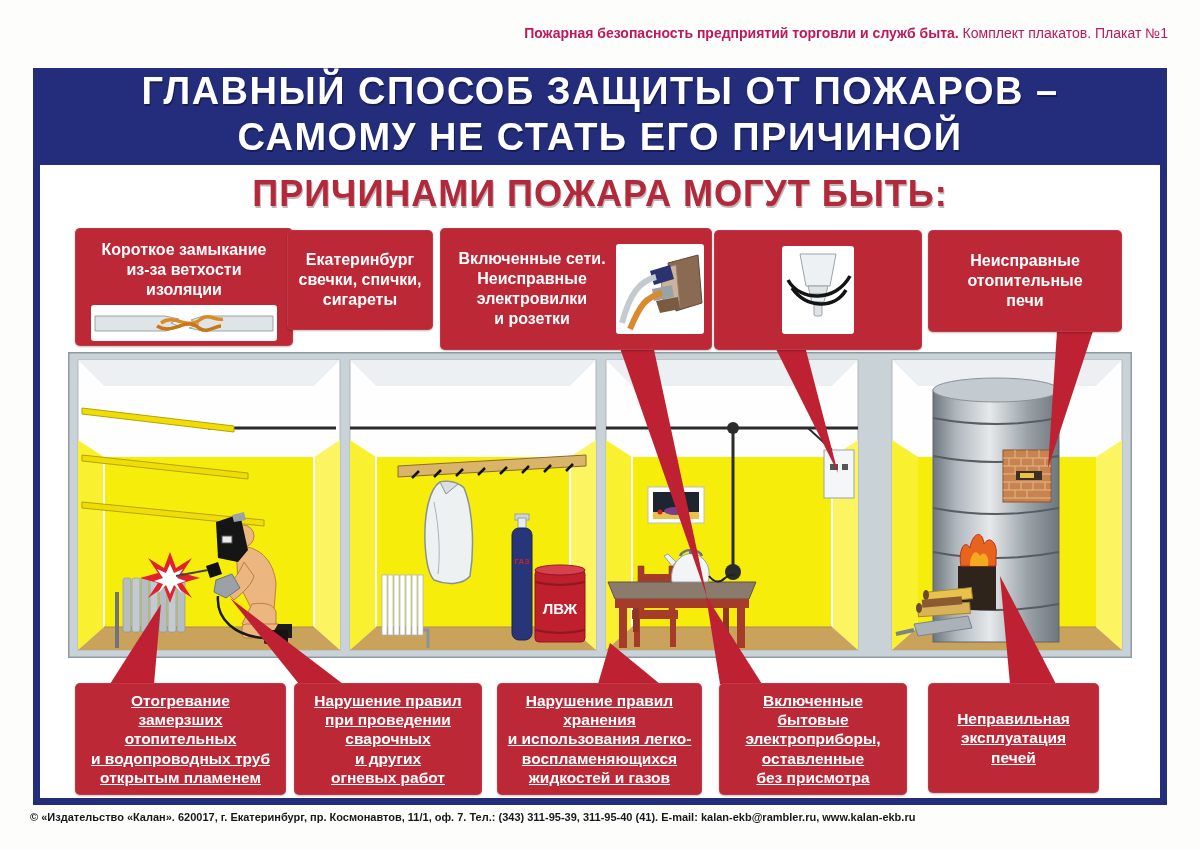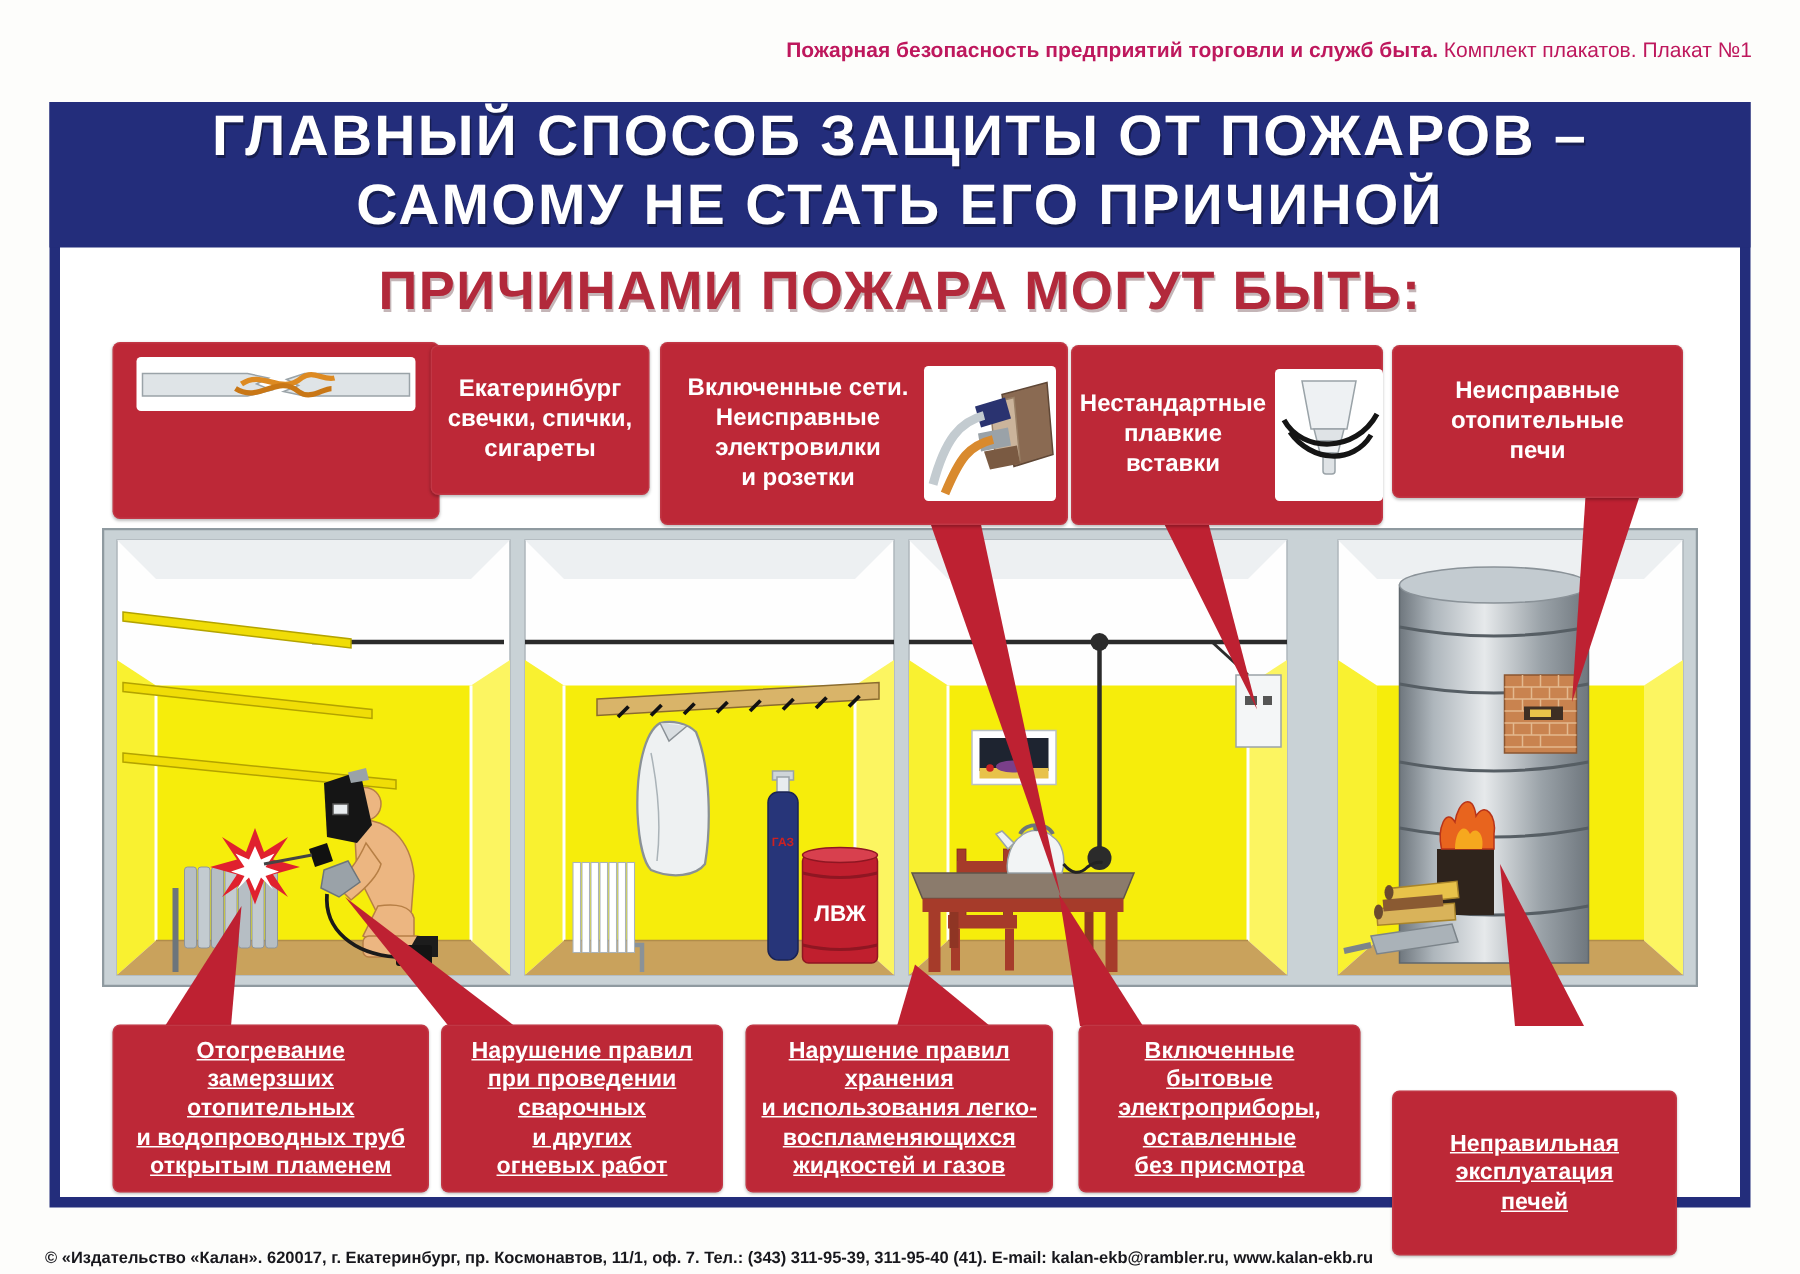--- a/index.html
+++ b/index.html
@@ -30,39 +30,42 @@
   .cause.small .txt{font-size:15.5px;text-decoration:underline;}
   .cause .imgpanel{background:#fff;border-radius:3px;flex:0 0 auto;display:flex;
                    align-items:center;justify-content:center;overflow:hidden;}
   .cause.col{flex-direction:column;justify-content:flex-start;padding:8px;}
   .cause.row{flex-direction:row;padding:8px;}
 
   .arrows{position:absolute;left:0;top:0;width:1200px;height:849px;z-index:20;pointer-events:none;}
   .scene{position:absolute;left:68px;top:352px;z-index:10;}
 
   .footer{position:absolute;left:30px;top:811px;width:1150px;font-size:11px;font-weight:bold;
-          color:#17171c;z-index:40;margin-top:22px;}
+          color:#17171c;z-index:40;}
 </style>
 </head>
 <body>
 
 <div class="pageheader">
   <span class="b">Пожарная безопасность предприятий торговли и служб быта.</span><span> Комплект плакатов. Плакат №1</span>
 </div>
 
 <div class="poster">
   <div class="banner">
     <div class="t pre">ГЛАВНЫЙ СПОСОБ ЗАЩИТЫ ОТ ПОЖАРОВ –
 САМОМУ НЕ СТАТЬ ЕГО ПРИЧИНОЙ</div>
   </div>
 </div>
 
 <div class="heading pre">ПРИЧИНАМИ ПОЖАРА МОГУТ БЫТЬ:</div>
 
 <div class="cause col" style="left:75px;top:228px;width:202px;height:102px;">
+  <div class="txt">Короткое замыкание
+из-за ветхости
+изоляции</div>
   <div class="imgpanel" style="width:186px;height:36px;margin-top:2px;">
     <svg width="186" height="36" viewBox="0 0 186 36">
       <polygon points="4,11 74,11 88,14 80,18 90,22 74,26 4,26" fill="#dfe4e7" stroke="#9aa3a8"></polygon>
       <polygon points="182,11 112,11 100,15 108,19 98,23 112,26 182,26" fill="#dfe4e7" stroke="#9aa3a8"></polygon>
       <path d="M70,18 C84,8 96,26 110,14 C118,8 124,16 132,14" stroke="#dd8a22" stroke-width="3.5" fill="none"></path>
       <path d="M66,21 C82,31 94,11 108,23 C116,29 124,21 130,21" stroke="#c97716" stroke-width="3.5" fill="none"></path>
     </svg>
   </div>
 </div>
 
@@ -84,23 +87,20 @@
       <polygon points="34,26 54,20 58,34 38,40" fill="#2a3370"></polygon>
       <polygon points="36,44 56,40 58,52 38,56" fill="#9aa2a8"></polygon>
       <polygon points="40,56 62,52 64,64 44,68" fill="#7a5a42"></polygon>
       <path d="M6,78 C14,48 24,36 40,32" stroke="#c3cbd0" stroke-width="6" fill="none"></path>
       <path d="M14,84 C24,60 30,52 46,48" stroke="#d98a2e" stroke-width="6" fill="none"></path>
     </svg>
   </div>
 </div>
 
 <div class="cause row" style="left:714px;top:230px;width:192px;height:104px;">
-  <div class="txt" style="flex:1;">Нестандартные
-плавкие
-вставки</div>
   <div class="imgpanel" style="width:72px;height:88px;">
     <svg width="72" height="88" viewBox="0 0 72 88">
       <polygon points="18,8 54,8 48,40 24,40" fill="#eef1f3" stroke="#9aa3a8"></polygon>
       <polygon points="26,40 46,40 44,48 28,48" fill="#dfe3e6" stroke="#9aa3a8"></polygon>
       <polygon points="28,48 44,48 42,56 30,56" fill="#eef1f3" stroke="#9aa3a8"></polygon>
       <rect x="32" y="56" width="8" height="14" rx="2" fill="#dfe3e6" stroke="#9aa3a8"></rect>
       <path d="M6,34 C18,56 54,56 68,30" stroke="#141414" stroke-width="3.5" fill="none"></path>
       <path d="M64,44 C52,64 24,62 10,42" stroke="#141414" stroke-width="3.5" fill="none"></path>
     </svg>
   </div>
@@ -133,21 +133,21 @@
 воспламеняющихся
 жидкостей и газов</div>
 </div>
 <div class="cause small" style="left:719px;top:683px;width:188px;height:112px;">
   <div class="txt">Включенные
 бытовые
 электроприборы,
 оставленные
 без присмотра</div>
 </div>
-<div class="cause small" style="left:928px;top:683px;width:190px;height:110px;margin-top:44px;">
+<div class="cause small" style="left:928px;top:683px;width:171px;height:110px;">
   <div class="txt">Неправильная
 эксплуатация
 печей</div>
 </div>
 
 <svg class="arrows">
   <polygon points="614,331 650,331 707,597" fill="#be2132"></polygon>
   <polygon points="767,331 801,331 838,473" fill="#be2132"></polygon>
   <polygon points="1057,331 1093,331 1048,468" fill="#be2132"></polygon>
   <polygon points="110,684 154,684 161,604" fill="#be2132"></polygon>

